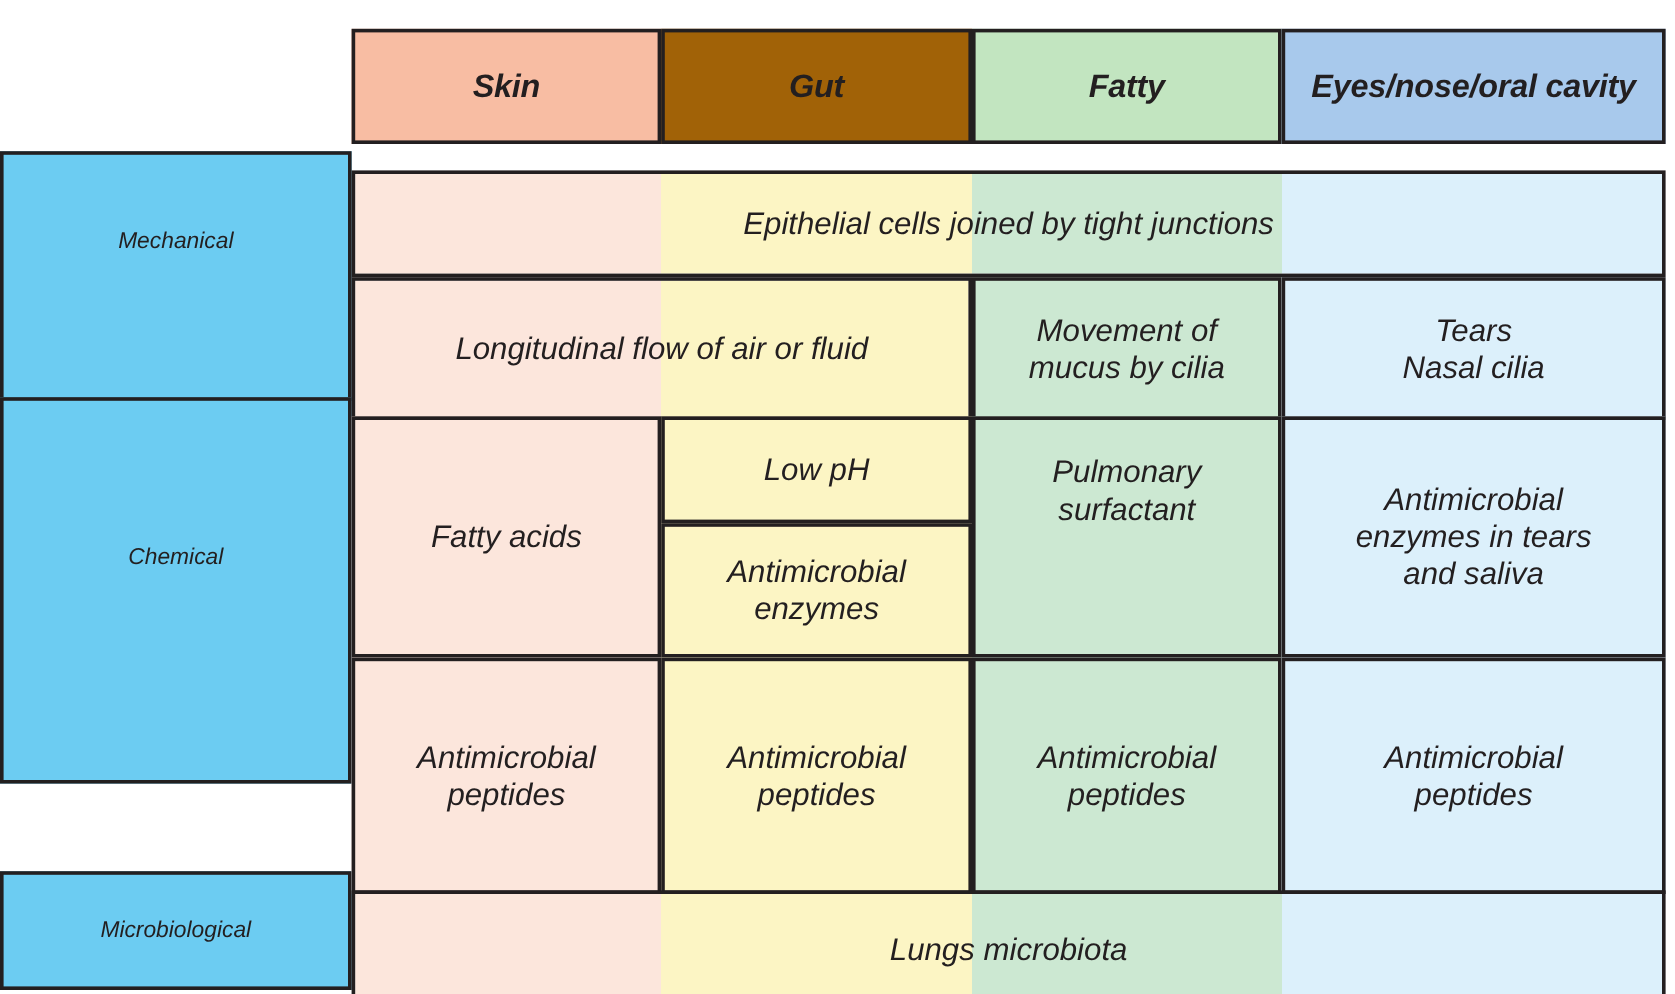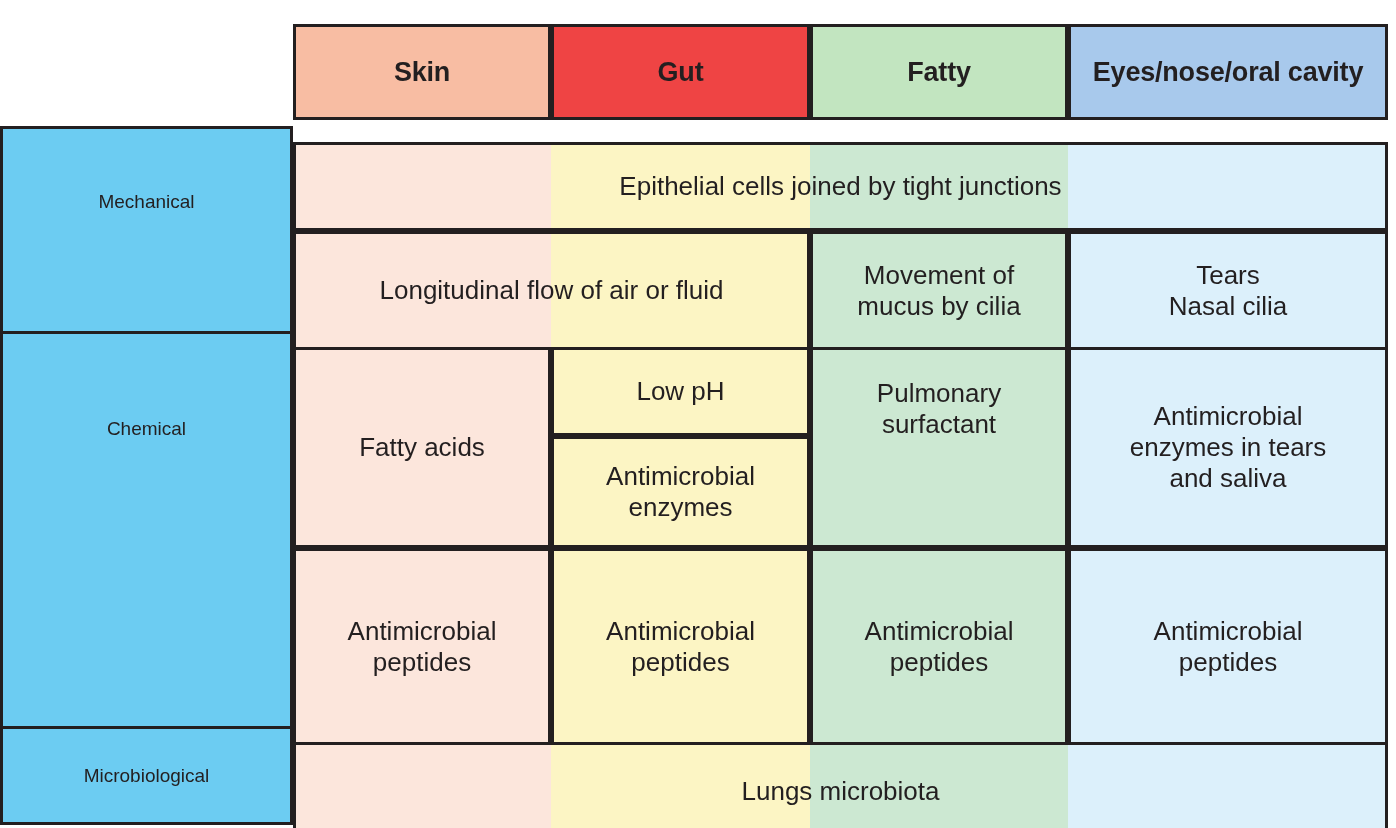--- a/index.html
+++ b/index.html
@@ -16,20 +16,21 @@
   }
 
   
 
   #table-root {
     position: absolute;
     left: 0;
     top: 0;
     width: 1396px;
     height: 828px;
+    font-style: italic;
   }
 
   .cellbox {
     position: absolute;
     box-sizing: border-box;
     border: 3px solid #231f20;
     display: flex;
     align-items: center;
     justify-content: center;
     text-align: center;
@@ -40,34 +41,34 @@
   .hdr {
     top: 24px;
     height: 96px;
     font-weight: bold;
     font-size: 27px;
     font-family: "Liberation Sans Narrow", "Liberation Sans", sans-serif;
     font-stretch: condensed;
     letter-spacing: -0.2px;
   }
   #hdr-skin  { left: 293px;  width: 258px; background: #f8bda3; }
-  #hdr-gut   { left: 551px;  width: 259px; background: #ef4444; }
+  #hdr-gut   { left: 551px;  width: 259px; background: #a16207; }
   #hdr-lungs { left: 810px;  width: 258px; background: #c2e5c0; }
   #hdr-eyes  { left: 1068px; width: 320px; background: #a8c9ec; }
 
   
   .rowlabel {
     left: 0px;
     width: 293px;
     background: #6cccf2;
     font-size: 19px;
     font-family: "Liberation Sans", sans-serif;
   }
   #lbl-mechanical    { top: 126px; height: 208px; align-items: flex-start; padding-top: 62px; }
-  #lbl-chemical      { top: 331px; height: 398px; align-items: flex-start; padding-top: 84px; }
+  #lbl-chemical      { top: 331px; height: 322px; align-items: flex-start; padding-top: 120px; }
   #lbl-microbiologic { top: 726px; height: 99px;  }
 
   
   .body-cell {
     font-family: "Liberation Sans Narrow", "Liberation Sans", sans-serif;
     font-stretch: condensed;
     font-size: 26px;
     line-height: 1.18;
     color: #231f20;
     margin-top: 16px;

